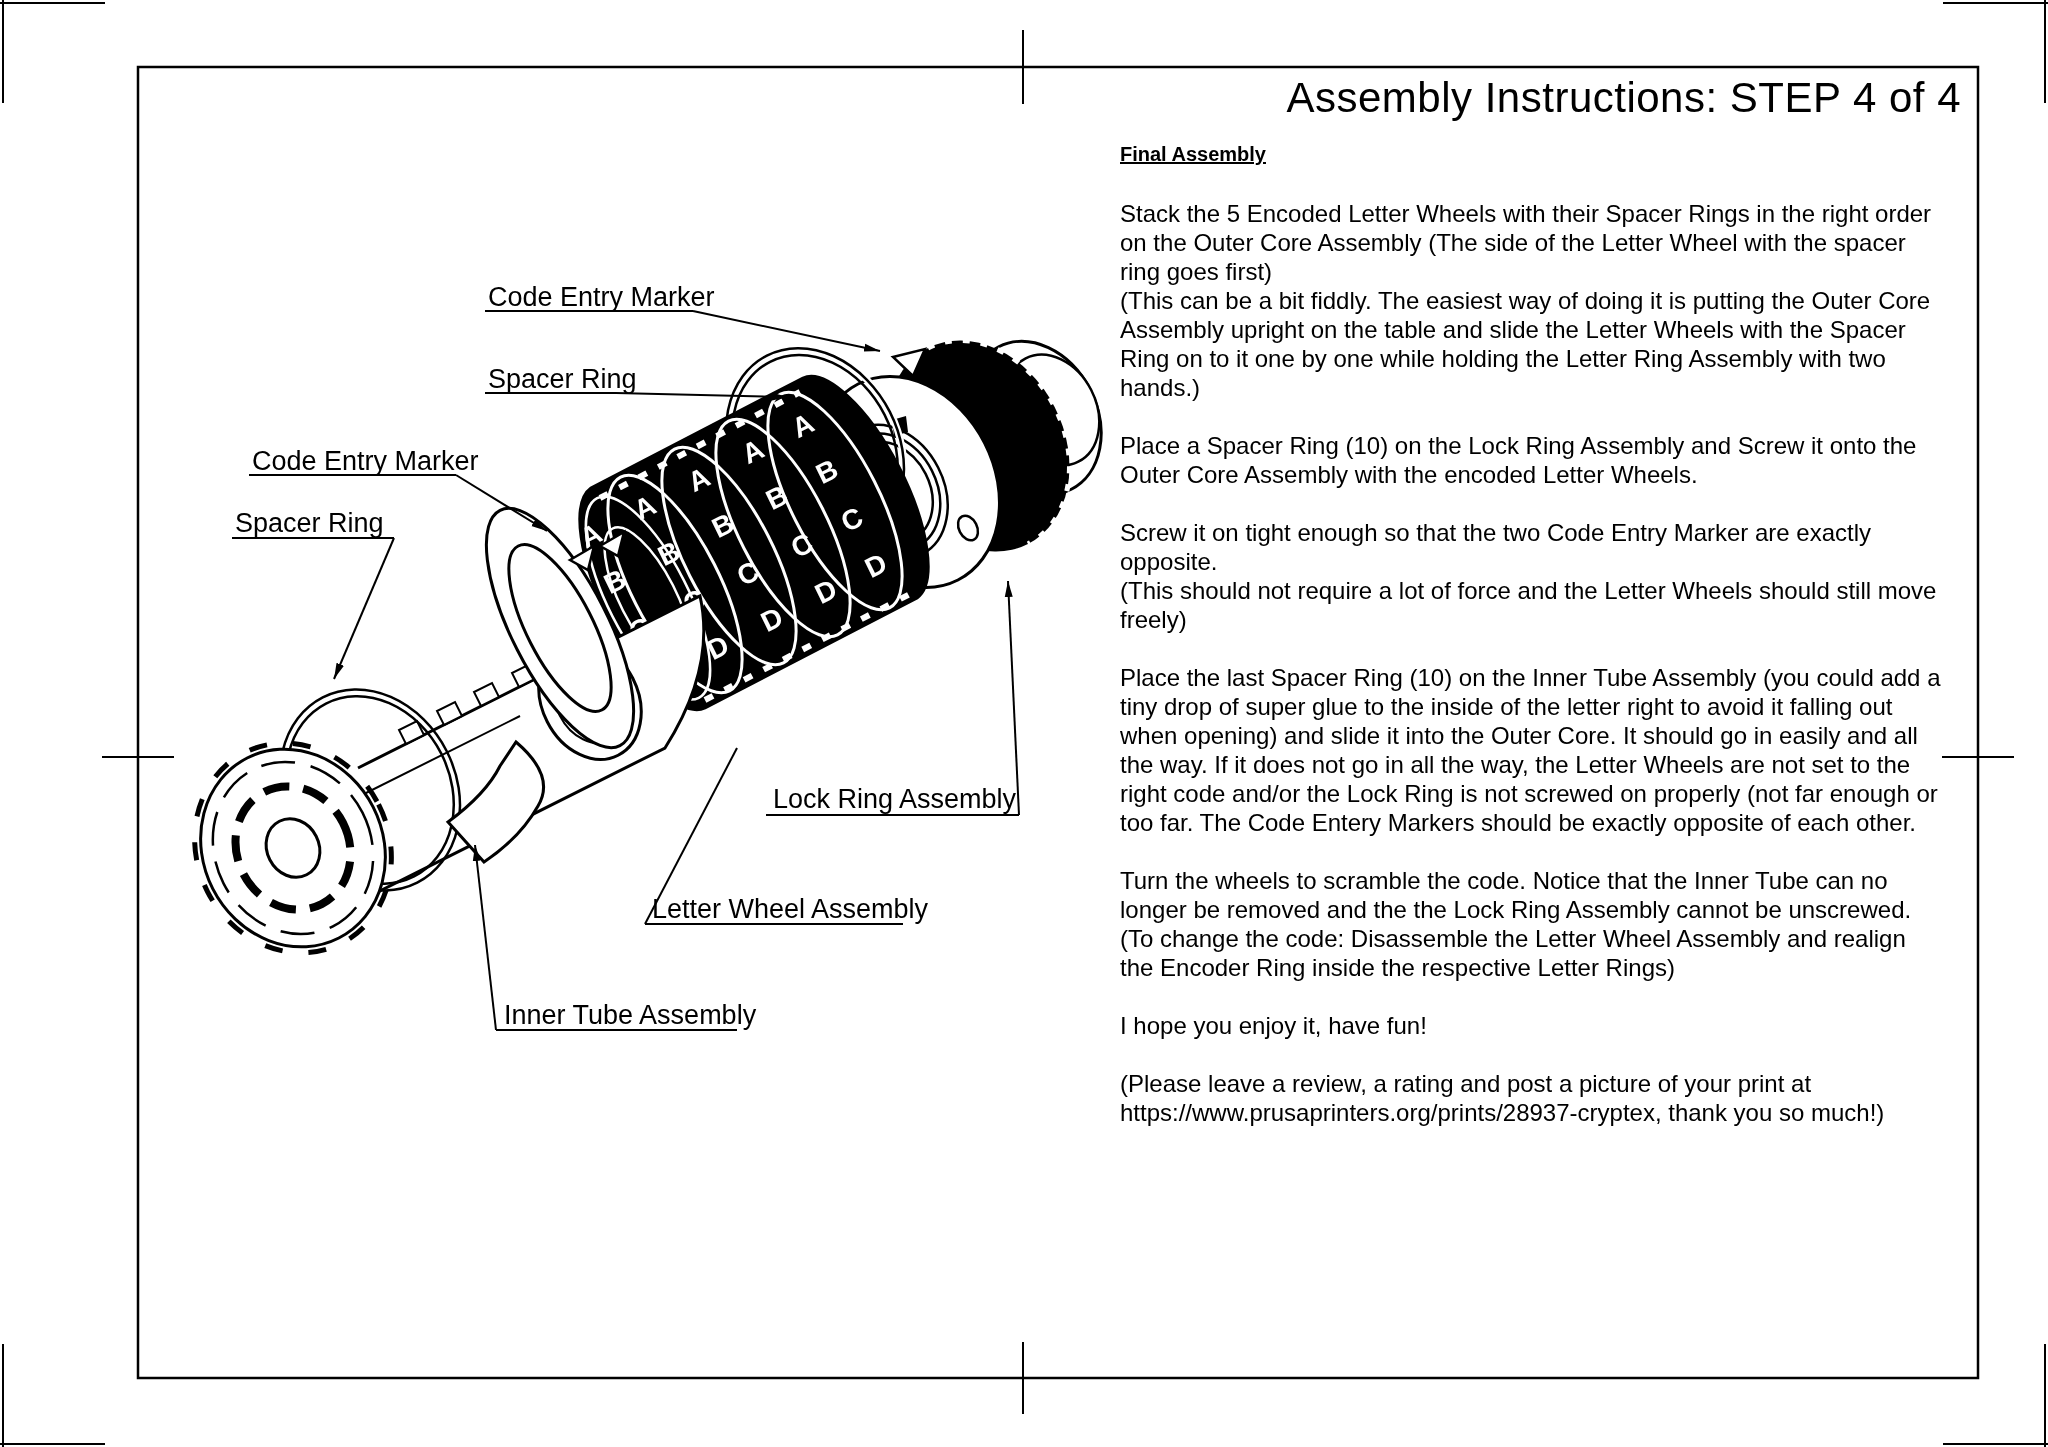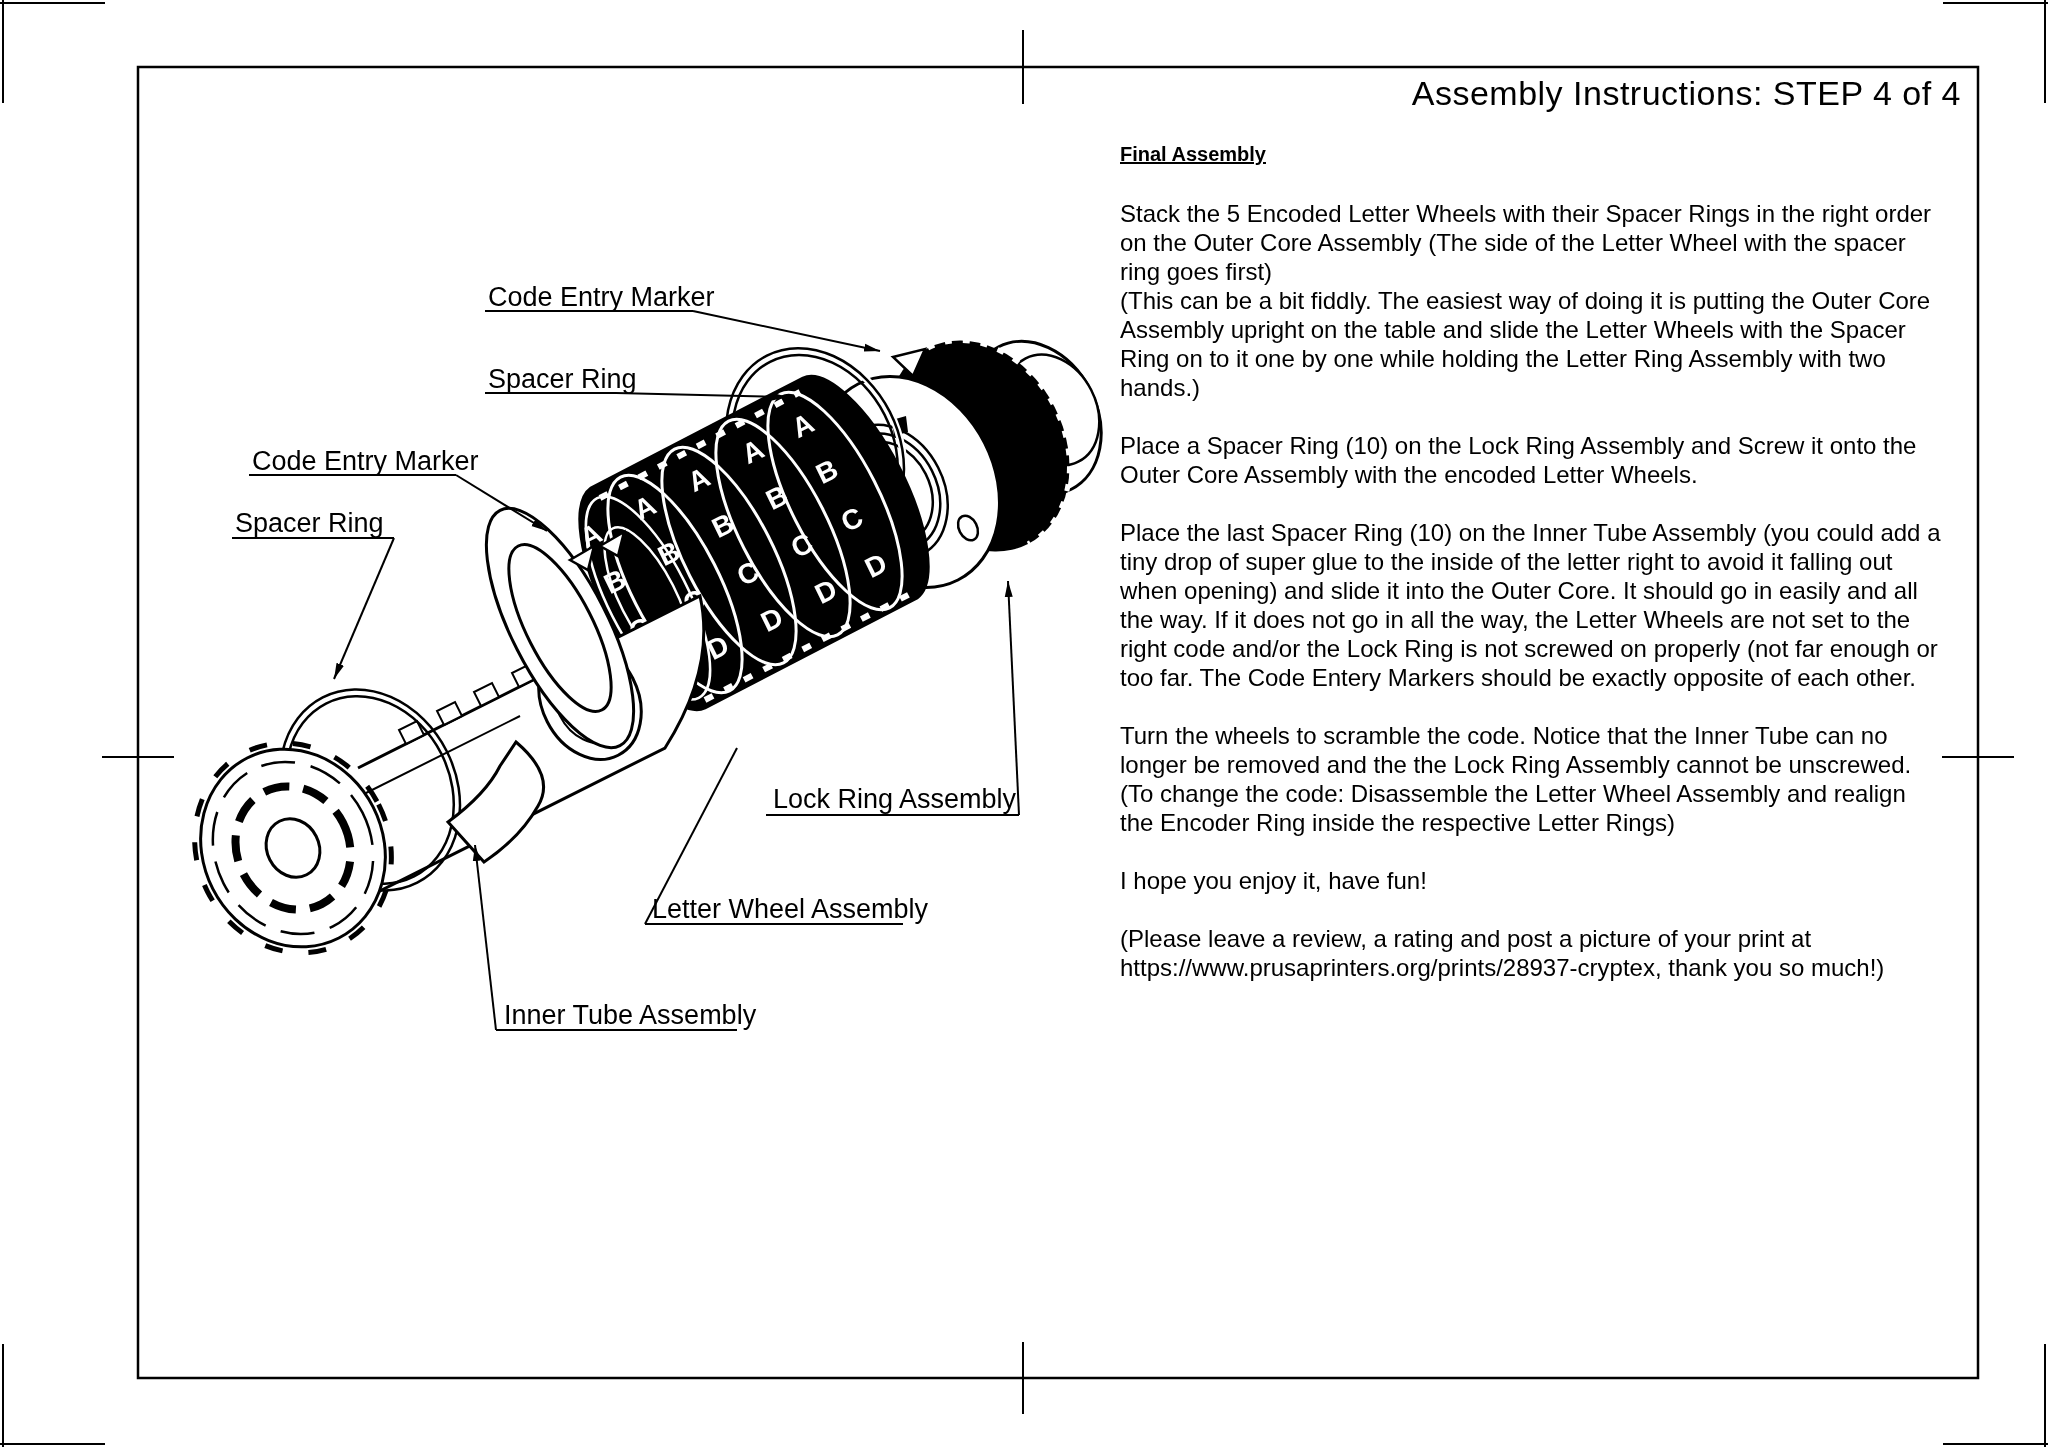--- a/index.html
+++ b/index.html
@@ -1,19 +1,19 @@
 <!DOCTYPE html>
 <html><head>
 <meta charset="utf-8">
 <style>
   html,body{margin:0;padding:0;background:#ffffff;}
   body{width:2048px;height:1447px;position:relative;overflow:hidden;
        font-family:"Liberation Sans",sans-serif;color:#000;}
   .frame-svg{position:absolute;left:0;top:0;}
-  .page-title{position:absolute;top:74px;right:87px;font-size:34px;
+  .page-title{position:absolute;top:74px;right:87px;font-size:42px;
               letter-spacing:0.5px;white-space:nowrap;}
   .section-heading{position:absolute;left:1120px;top:143px;font-size:20px;
                    font-weight:bold;text-decoration:underline;white-space:nowrap;}
   .paras{position:absolute;left:1120px;top:199px;width:866px;}
   .paras p{margin:0 0 29px 0;font-size:24px;line-height:29px;
            white-space:pre-line;}
   .bi{font-weight:bold;font-style:italic;}
   svg text.lbl{font-family:"Liberation Sans",sans-serif;font-size:27px;fill:#000;}
   svg text.wheel-letter{font-family:"Liberation Sans",sans-serif;font-size:28px;
                         font-weight:bold;fill:#ffffff;text-anchor:middle;}
@@ -196,20 +196,24 @@
 <div class="paras">
   <p>Stack the 5 Encoded Letter Wheels with their Spacer Rings in the right order
 on the Outer Core Assembly (The side of the Letter Wheel with the spacer
 ring goes first)
 (This can be a bit fiddly. The easiest way of doing it is putting the Outer Core
 Assembly upright on the table and slide the Letter Wheels with the Spacer
 Ring on to it one by one while holding the Letter Ring Assembly with two
 hands.)</p>
   <p>Place a Spacer Ring (10) on the Lock Ring Assembly and Screw it onto the
 Outer Core Assembly with the encoded Letter Wheels.</p>
+  <p>Screw it on tight enough so that the two Code Entry Marker are exactly
+opposite.
+(This should not require a lot of force and the Letter Wheels should still move
+freely)</p>
   <p>Place the last Spacer Ring (10) on the Inner Tube Assembly (you could add a
 tiny drop of super glue to the inside of the letter right to avoid it falling out
 when opening) and slide it into the Outer Core. It should go in easily and all
 the way. If it does not go in all the way, the Letter Wheels are not set to the
 right code and/or the Lock Ring is not screwed on properly (not far enough or
 too far. The Code Entery Markers should be exactly opposite of each other.</p>
   <p>Turn the wheels to scramble the code. Notice that the Inner Tube can no
 longer be removed and the the Lock Ring Assembly cannot be unscrewed.
 (To change the code: Disassemble the Letter Wheel Assembly and realign
 the Encoder Ring inside the respective Letter Rings)</p>

